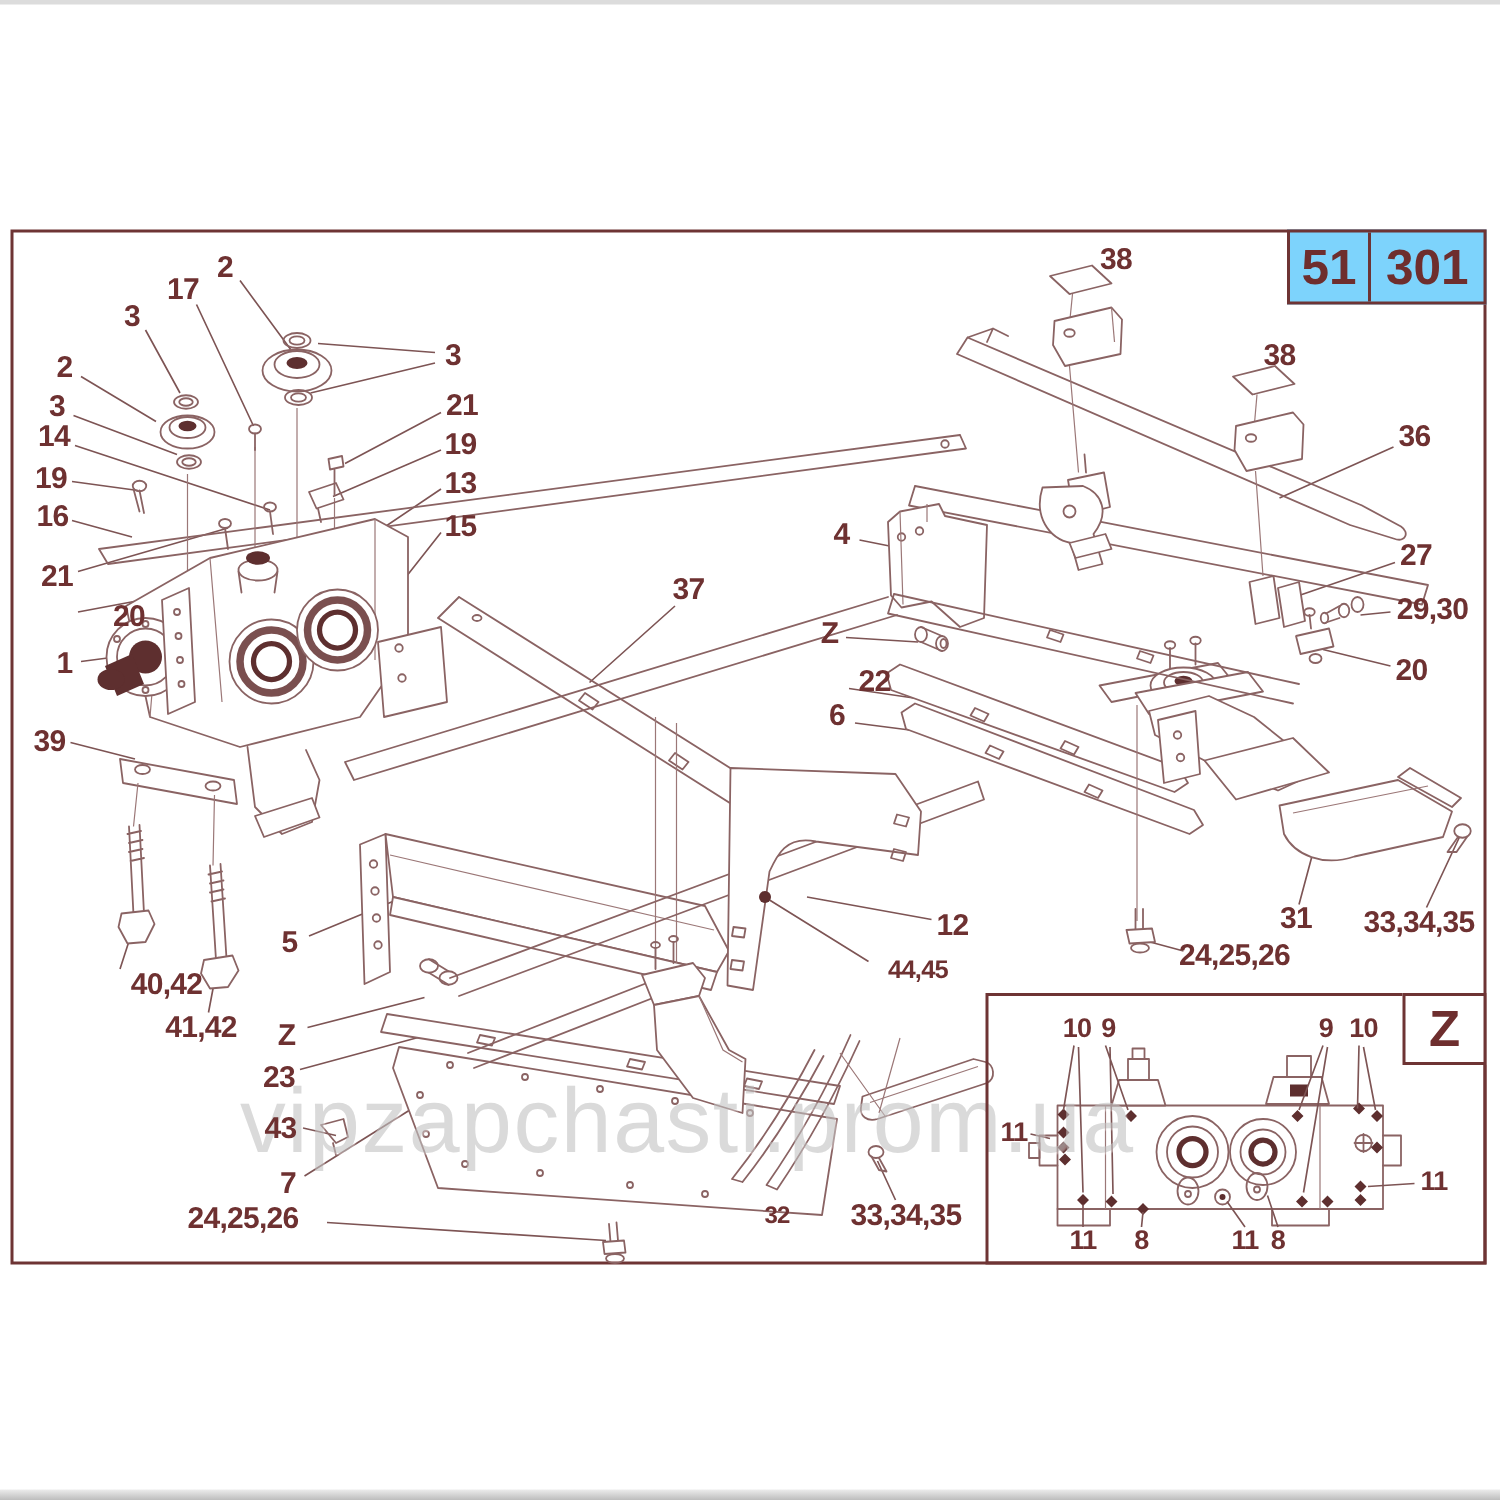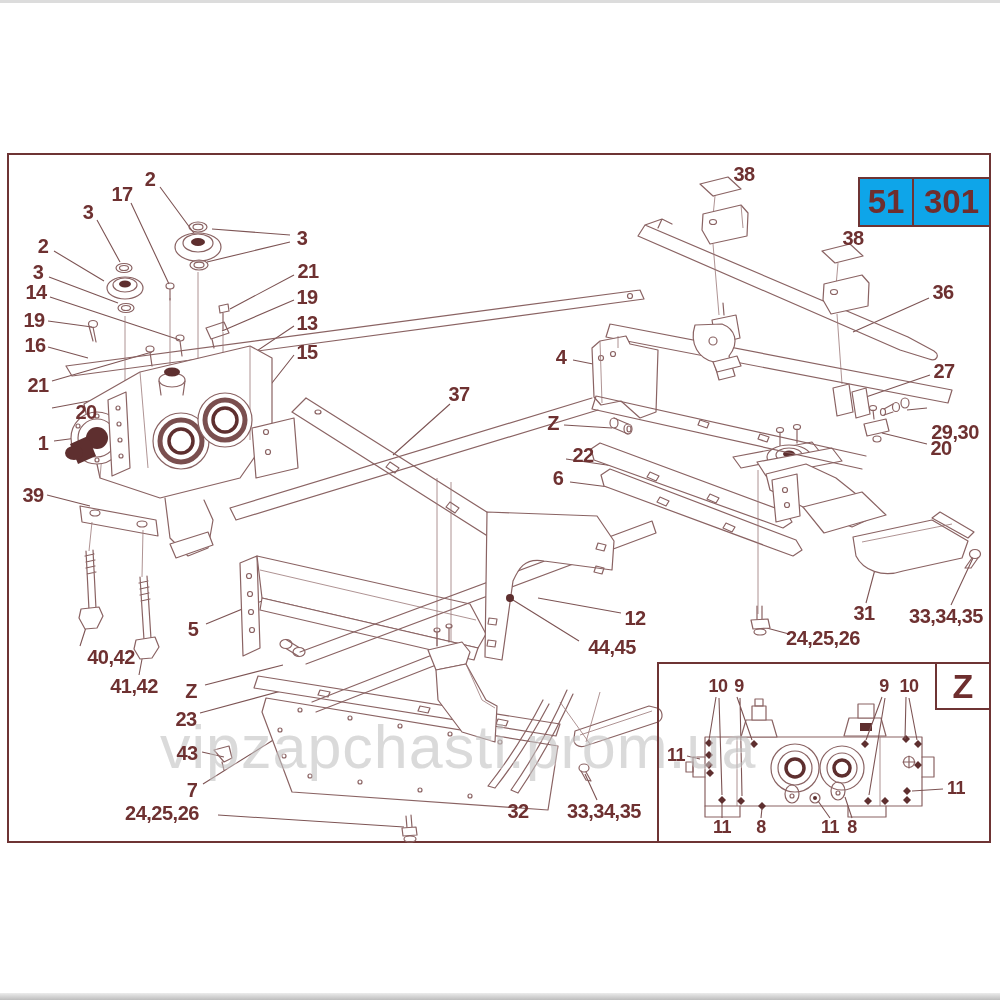--- a/index.html
+++ b/index.html
@@ -4,21 +4,21 @@
 <style>
   html,body{margin:0;padding:0;background:#fff;}
   .page{position:relative;width:1000px;height:1000px;background:#fff;overflow:hidden;
         font-family:"Liberation Sans",sans-serif;}
   .edge-top{position:absolute;left:0;top:0;width:1000px;height:3px;background:#dcdcdc;}
   .edge-bottom{position:absolute;left:0;top:993px;width:1000px;height:7px;
         background:linear-gradient(#ececec,#bdbdbd);}
   .frame{position:absolute;left:7px;top:153px;width:984px;height:690px;
         border:2px solid #6e3434;box-sizing:border-box;}
   .codebox{position:absolute;left:858px;top:153px;width:133px;height:50px;
-        border:2px solid #6e3434;box-sizing:border-box;display:flex;background:#0ea5e9;z-index:5;margin-top:24px;}
+        border:2px solid #6e3434;box-sizing:border-box;display:flex;background:#7dd3fc;z-index:5;}
   .codebox .cell{display:flex;align-items:center;justify-content:center;
         font-weight:bold;font-size:33px;color:#6e2e2e;}
   .codebox .cell.l{width:52px;border-right:2px solid #6e3434;}
   .codebox .cell.r{flex:1;}
   .zbox{position:absolute;left:657px;top:662px;width:334px;height:181px;
         border:2px solid #6e3434;box-sizing:border-box;z-index:4;}
   .zcorner{position:absolute;right:-2px;top:-2px;width:52px;height:44px;
         border:2px solid #6e3434;display:flex;align-items:center;justify-content:center;
         font-weight:bold;font-size:34px;color:#6e2e2e;background:#fff;}
   svg.art{position:absolute;left:0;top:0;z-index:1;}
@@ -342,25 +342,25 @@
       <div class="callout" style="left: 162px; top: 813px; font-size: 20px;">24,25,26</div>
       <div class="callout" style="left: 459px; top: 394px; font-size: 20px;">37</div>
       <div class="callout" style="left: 553px; top: 423px; font-size: 20px;">Z</div>
       <div class="callout" style="left: 553px; top: 455px; font-size: 20px; margin-left: 30px;">22</div>
       <div class="callout" style="left: 558px; top: 478px; font-size: 20px;">6</div>
       <div class="callout" style="left: 561px; top: 357px; font-size: 20px;">4</div>
       <div class="callout" style="left: 744px; top: 174px; font-size: 20px;">38</div>
       <div class="callout" style="left: 853px; top: 238px; font-size: 20px;">38</div>
       <div class="callout" style="left: 943px; top: 292px; font-size: 20px;">36</div>
       <div class="callout" style="left: 944px; top: 371px; font-size: 20px;">27</div>
-      <div class="callout" style="left: 955px; top: 407px; font-size: 20px; margin-top: 25px;">29,30</div>
+      <div class="callout" style="left: 955px; top: 407px; font-size: 20px;">29,30</div>
       <div class="callout" style="left: 941px; top: 448px; font-size: 20px;">20</div>
       <div class="callout" style="left: 635px; top: 618px; font-size: 20px;">12</div>
-      <div class="callout" style="left: 612px; top: 647px; font-size: 20px;">44,45</div>
-      <div class="callout" style="left: 518px; top: 811px; font-size: 20px;">32</div>
+      <div class="callout" style="left: 612px; top: 647px; font-size: 17px;">44,45</div>
+      <div class="callout" style="left: 518px; top: 811px; font-size: 16px;">32</div>
       <div class="callout" style="left: 604px; top: 811px; font-size: 20px;">33,34,35</div>
       <div class="callout" style="left: 864px; top: 613px; font-size: 20px;">31</div>
       <div class="callout" style="left: 946px; top: 616px; font-size: 20px;">33,34,35</div>
       <div class="callout" style="left: 823px; top: 638px; font-size: 20px;">24,25,26</div>
       <div class="callout" style="left: 718px; top: 686px; font-size: 18px;">10</div>
       <div class="callout" style="left: 739px; top: 686px; font-size: 18px;">9</div>
       <div class="callout" style="left: 884px; top: 686px; font-size: 18px;">9</div>
       <div class="callout" style="left: 909px; top: 686px; font-size: 18px;">10</div>
       <div class="callout" style="left: 676px; top: 755px; font-size: 18px;">11</div>
       <div class="callout" style="left: 956px; top: 788px; font-size: 18px;">11</div>

